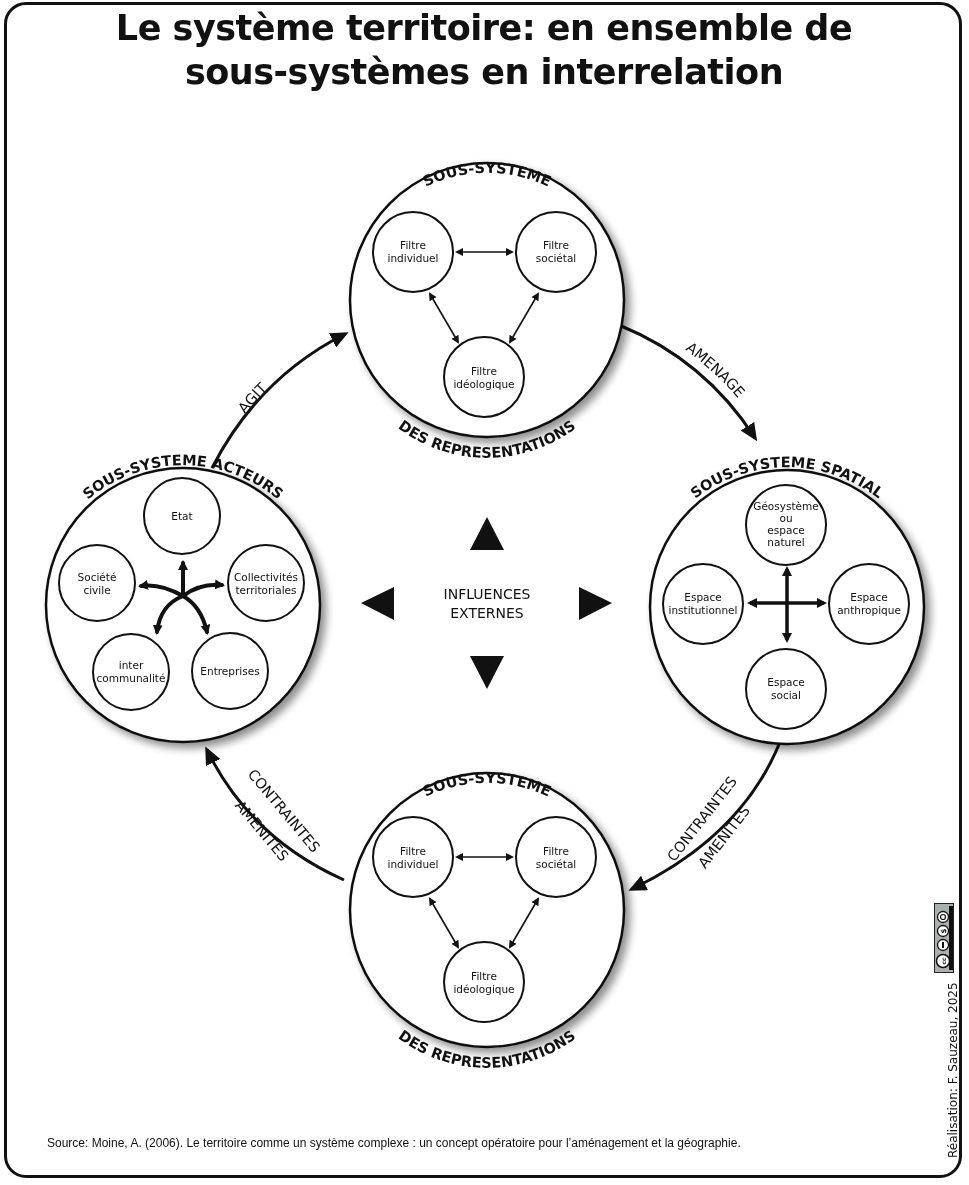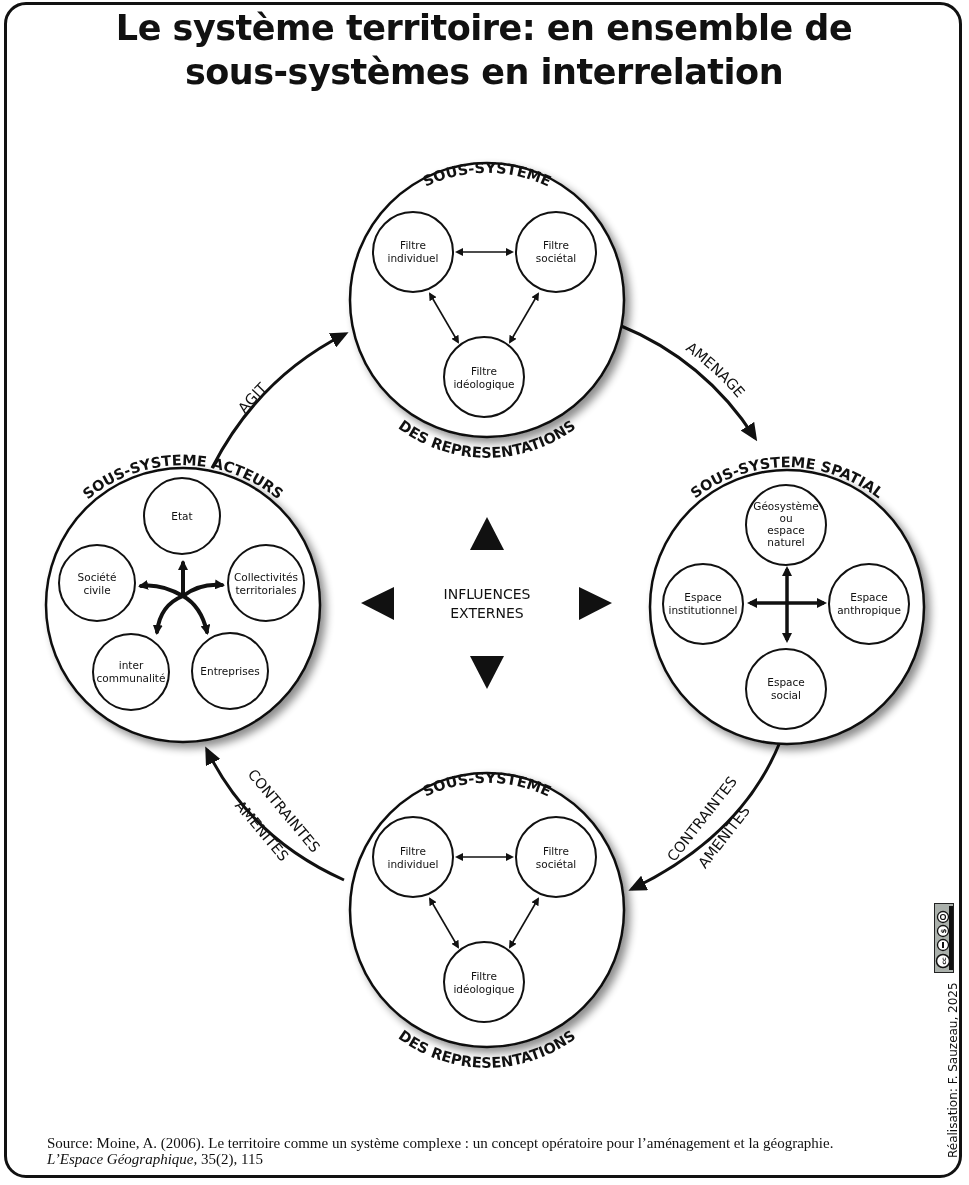--- a/index.html
+++ b/index.html
@@ -1,21 +1,21 @@
 <!DOCTYPE html>
 <html><head>
 <meta charset="utf-8">
 <style>
   html, body { margin: 0; padding: 0; background: #ffffff; }
   body { width: 969px; height: 1185px; position: relative; overflow: hidden; font-family: "DejaVu Sans", sans-serif; }
   .frame { position: absolute; left: 4px; top: 2px; width: 958px; height: 1176px; border: 3px solid #111; border-radius: 22px; box-sizing: border-box; background: #fff; }
   .title { position: absolute; left: 0; top: 6px; width: 1008px; text-align: center; font-family: "DejaVu Sans", sans-serif; font-weight: bold; font-size: 35px; line-height: 44px; color: #111; letter-spacing: -0.5px; }
   .title div { display: block; }
   svg.diagram { position: absolute; left: 0; top: 0; }
-  .source { position: absolute; left: 47px; top: 1135px; font-family: Liberation Serif, serif; font-size: 15px; line-height: 16px; color: #111; }
+  .source { position: absolute; left: 47px; top: 1135px; font-family: Liberation Sans, sans-serif; font-size: 12px; line-height: 16px; color: #111; }
   .source .journal { font-style: italic; }
   .credit { position: absolute; left: 946px; top: 1158px; transform-origin: 0 0; transform: rotate(-90deg); font-family: "DejaVu Sans", sans-serif; font-size: 12px; color: #111; white-space: nowrap; }
   .cc-badge { position: absolute; left: 934px; top: 903px; width: 20px; height: 70px; background: #aab0ab; border: 1px solid #222; box-sizing: border-box; }
 </style>
 </head>
 <body>
 
 <div class="frame"></div>
 
 <div class="title" style="left:-20px;">
@@ -195,21 +195,20 @@
     <polygon points="487,689 470,656 504,656" fill="#111"></polygon>
     <polygon points="361,603 394,587 394,620" fill="#111"></polygon>
     <polygon points="612,603 579,587 579,620" fill="#111"></polygon>
     <text x="487" y="599" font-family="DejaVu Sans, sans-serif" font-size="14" fill="#111" text-anchor="middle">INFLUENCES</text>
     <text x="487" y="618" font-family="DejaVu Sans, sans-serif" font-size="14" fill="#111" text-anchor="middle">EXTERNES</text>
   </g>
 </svg>
 
 <div class="source">
   <div>Source:  Moine, A. (2006). Le territoire comme un système complexe : un concept opératoire pour l’aménagement et la géographie.</div>
-  <div><span class="journal">L’Espace Géographique</span><span>, 35(2), 115</span></div>
 </div>
 
 <div class="cc-badge">
   <svg width="18" height="68" viewBox="0 0 18 68">
     <circle cx="8" cy="57" r="6.5" fill="#fff" stroke="#111" stroke-width="1.5"></circle>
     <text x="8" y="60" font-family="DejaVu Sans, sans-serif" font-size="6" font-weight="bold" text-anchor="middle" fill="#111" transform="rotate(-90 8 57)">cc</text>
     <circle cx="8" cy="41" r="5.5" fill="#fff" stroke="#111" stroke-width="1.3"></circle>
     <rect x="7" y="38" width="2" height="6" fill="#111"></rect>
     <circle cx="8" cy="27" r="5.5" fill="#fff" stroke="#111" stroke-width="1.3"></circle>
     <text x="8" y="30" font-family="DejaVu Sans, sans-serif" font-size="7" font-weight="bold" text-anchor="middle" fill="#111" transform="rotate(-90 8 27)">$</text>

